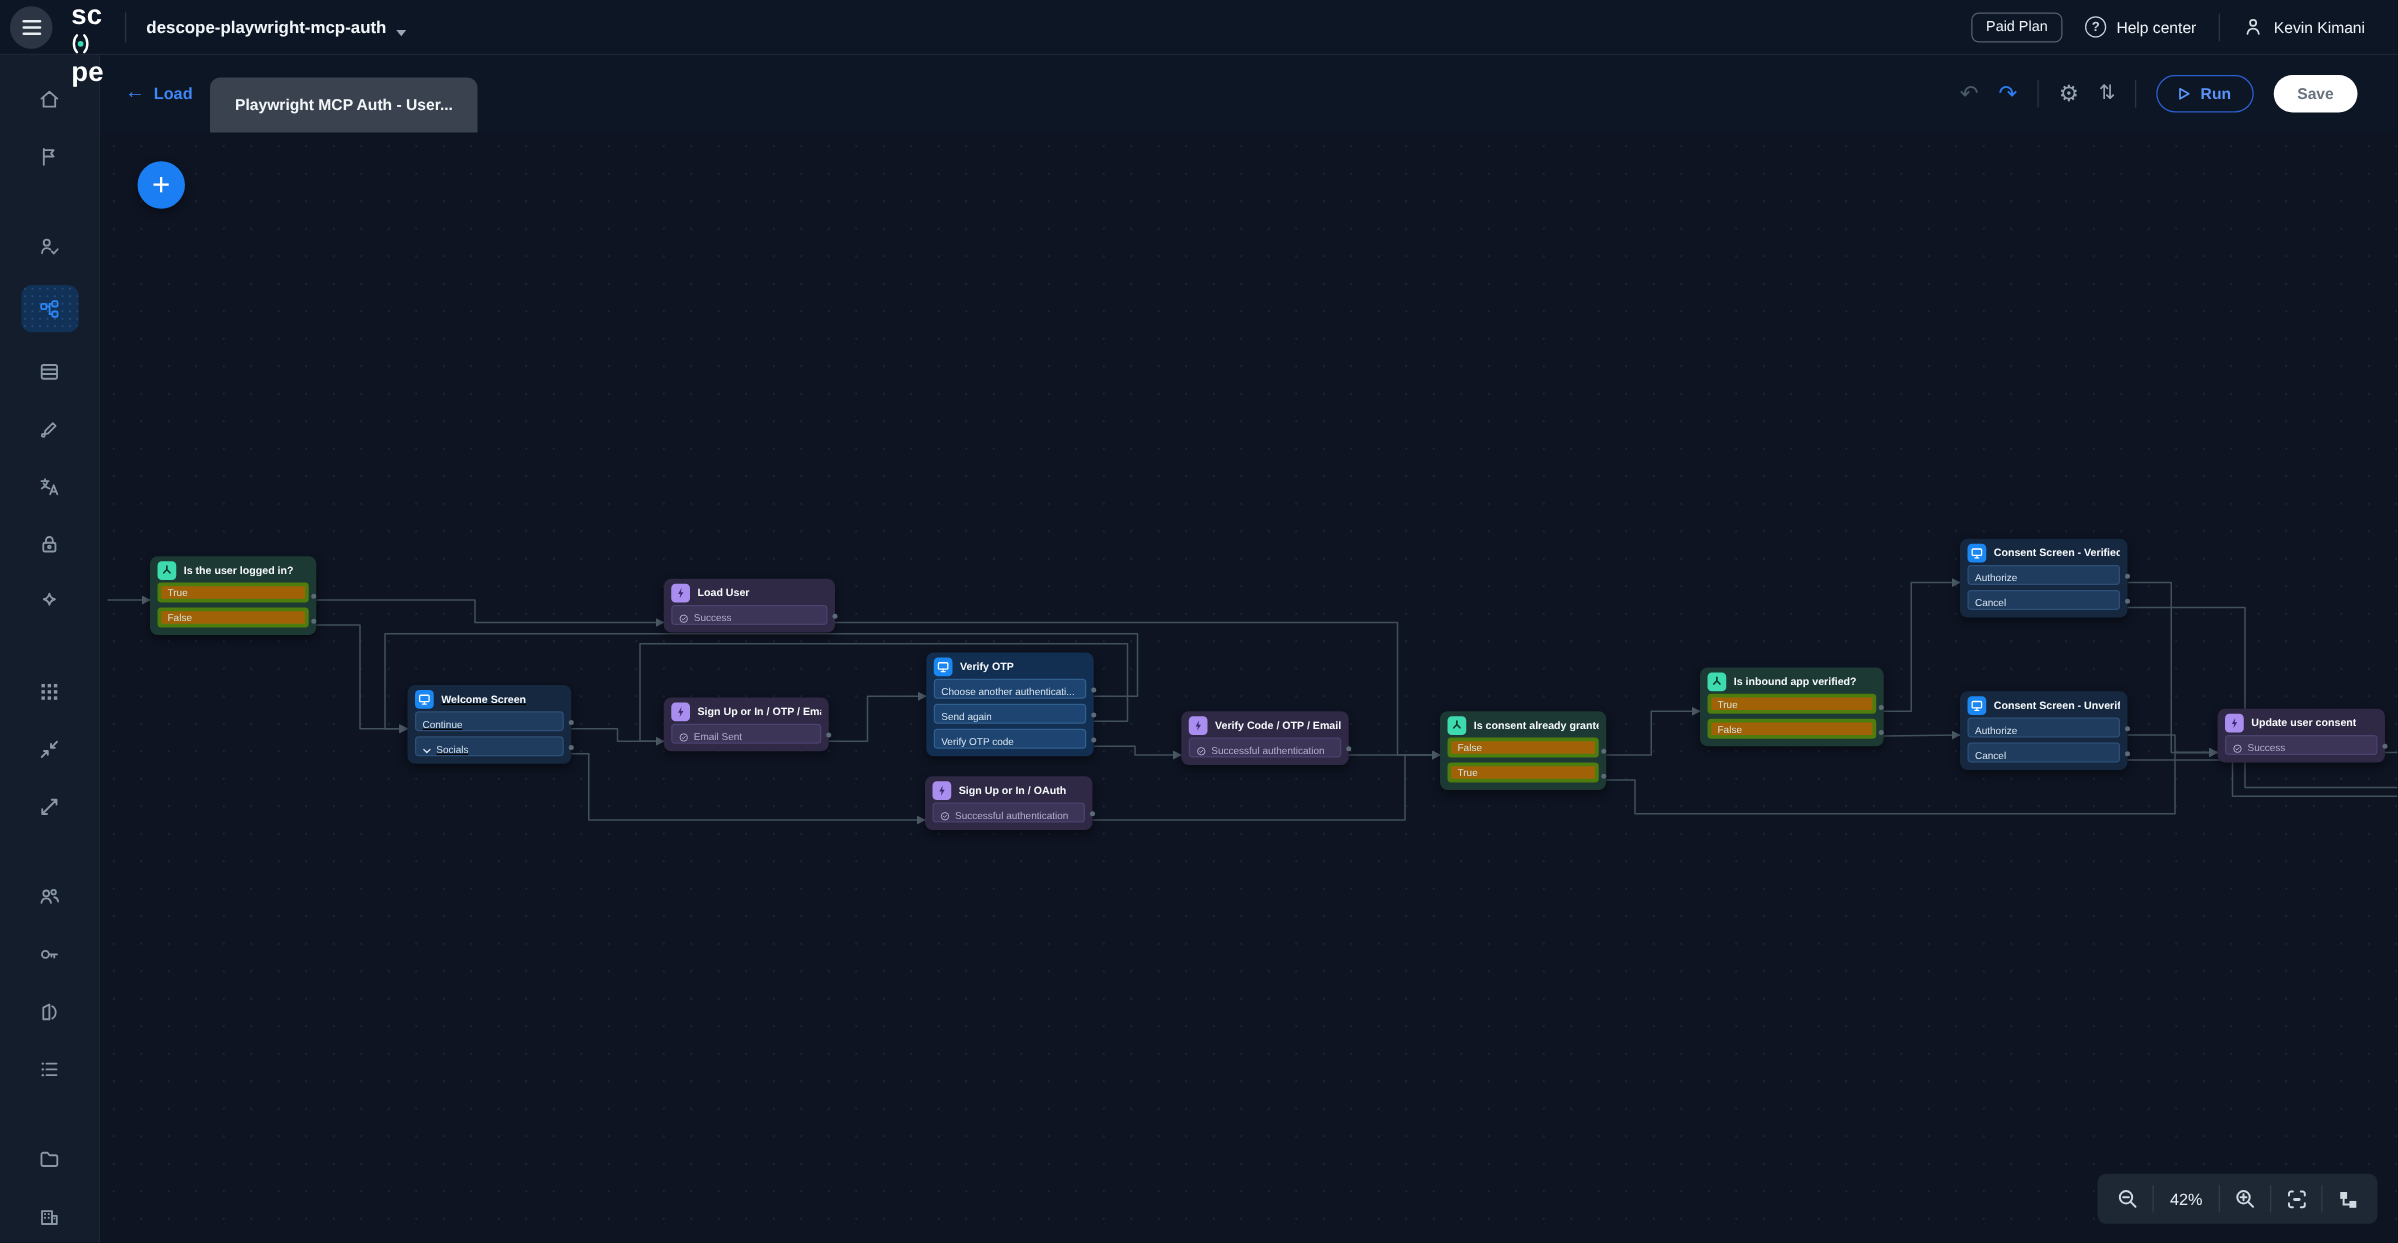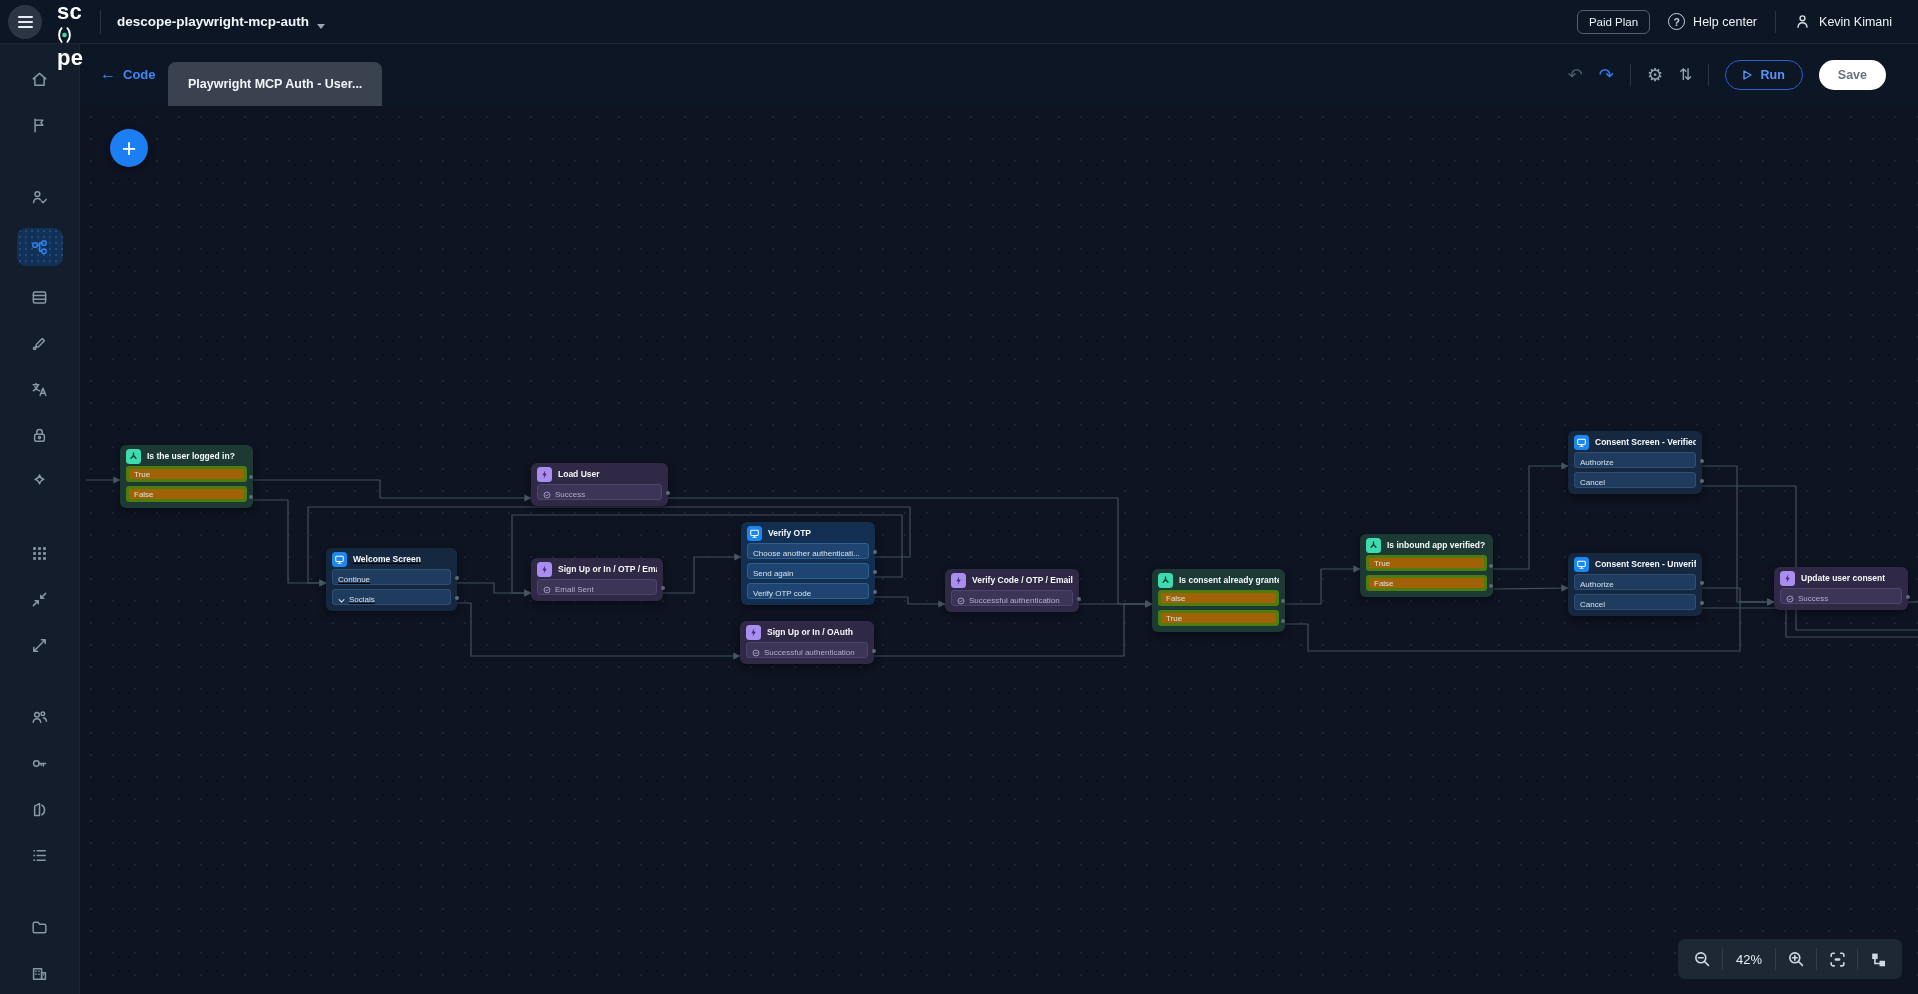--- a/index.html
+++ b/index.html
@@ -280,21 +280,21 @@
             <rect x="12.2" y="9.6" width="1.2" height="1.2"></rect>
           </g>
         </svg>
       </div>
     </div>
   </nav>
 
 <div class="toolbar">
   <button class="back-btn">
     <span class="back-arrow">←</span>
-    <span>Code</span>
+    <span>Load</span>
   </button>
   <div class="flow-tab">
     <span>Playwright MCP Auth - User...</span>
   </div>
   <div class="toolbar-right">
     <button class="tb-ico undo">↶</button>
     <button class="tb-ico redo">↷</button>
     <div class="vsep"></div>
     <button class="tb-ico gear">⚙</button>
     <button class="tb-ico updown">⇅</button>
@@ -507,21 +507,21 @@
         </span>
         <span class="node-title">Is consent already granted?</span>
       </div>
       <div class="node-row">
         <span class="row-label">False</span>
       </div>
       <div class="node-row">
         <span class="row-label">True</span>
       </div>
     </div>
-    <div class="node condition" style="left: 1280px; top: 428px; width: 133px;">
+    <div class="node condition" style="left: 1280px; top: 428px; width: 147px;">
       <div class="node-header">
         <span class="node-ico">
           <svg width="11" height="11" viewBox="0 0 14 14">
             <path d="M7 2.4v3.4M7 5.8L3.9 9.2M7 5.8l3.1 3.4" stroke="#0d3a2d" stroke-width="1.7" fill="none" stroke-linecap="round"></path>
           </svg>
         </span>
         <span class="node-title">Is inbound app verified?</span>
       </div>
       <div class="node-row">
         <span class="row-label">True</span>

